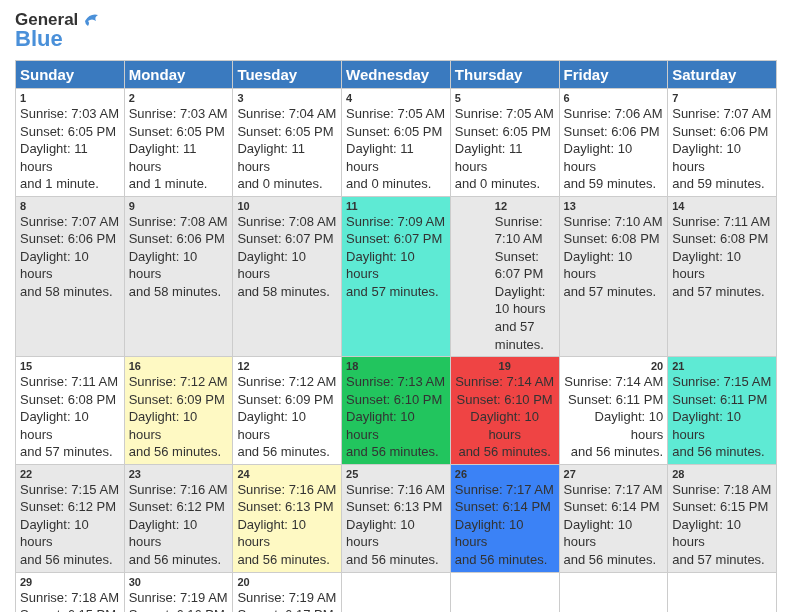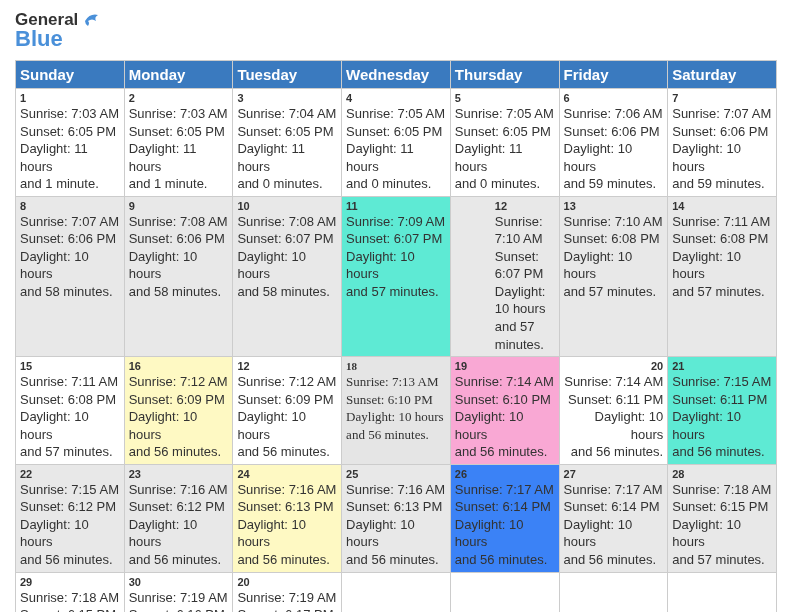--- a/index.html
+++ b/index.html
@@ -175,25 +175,25 @@
             <div class="day-info">Sunrise: 7:11 AM<br>Sunset: 6:08 PM<br>Daylight: 10 hours<br>and 57 minutes.</div>
           </td>
           <td style="background: #fef9c3;">
             <span class="day-num">16</span>
             <div class="day-info">Sunrise: 7:12 AM<br>Sunset: 6:09 PM<br>Daylight: 10 hours<br>and 56 minutes.</div>
           </td>
           <td style="background: rgb(255, 255, 255);">
             <span class="day-num">12</span>
             <div class="day-info">Sunrise: 7:12 AM<br>Sunset: 6:09 PM<br>Daylight: 10 hours<br>and 56 minutes.</div>
           </td>
-          <td style="background: #e5e5e5; font-family: Liberation Serif, serif;">
+          <td style="background: #22c55e;">
             <span class="day-num">18</span>
             <div class="day-info">Sunrise: 7:13 AM<br>Sunset: 6:10 PM<br>Daylight: 10 hours<br>and 56 minutes.</div>
           </td>
-          <td style="background: #f9a8d4;">
+          <td style="background: #ef4444; text-align: center;">
             <span class="day-num">19</span>
             <div class="day-info">Sunrise: 7:14 AM<br>Sunset: 6:10 PM<br>Daylight: 10 hours<br>and 56 minutes.</div>
           </td>
           <td style="background: rgb(255, 255, 255); text-align: right;">
             <span class="day-num">20</span>
             <div class="day-info">Sunrise: 7:14 AM<br>Sunset: 6:11 PM<br>Daylight: 10 hours<br>and 56 minutes.</div>
           </td>
           <td style="background: #5eead4;">
             <span class="day-num">21</span>
             <div class="day-info">Sunrise: 7:15 AM<br>Sunset: 6:11 PM<br>Daylight: 10 hours<br>and 56 minutes.</div>

